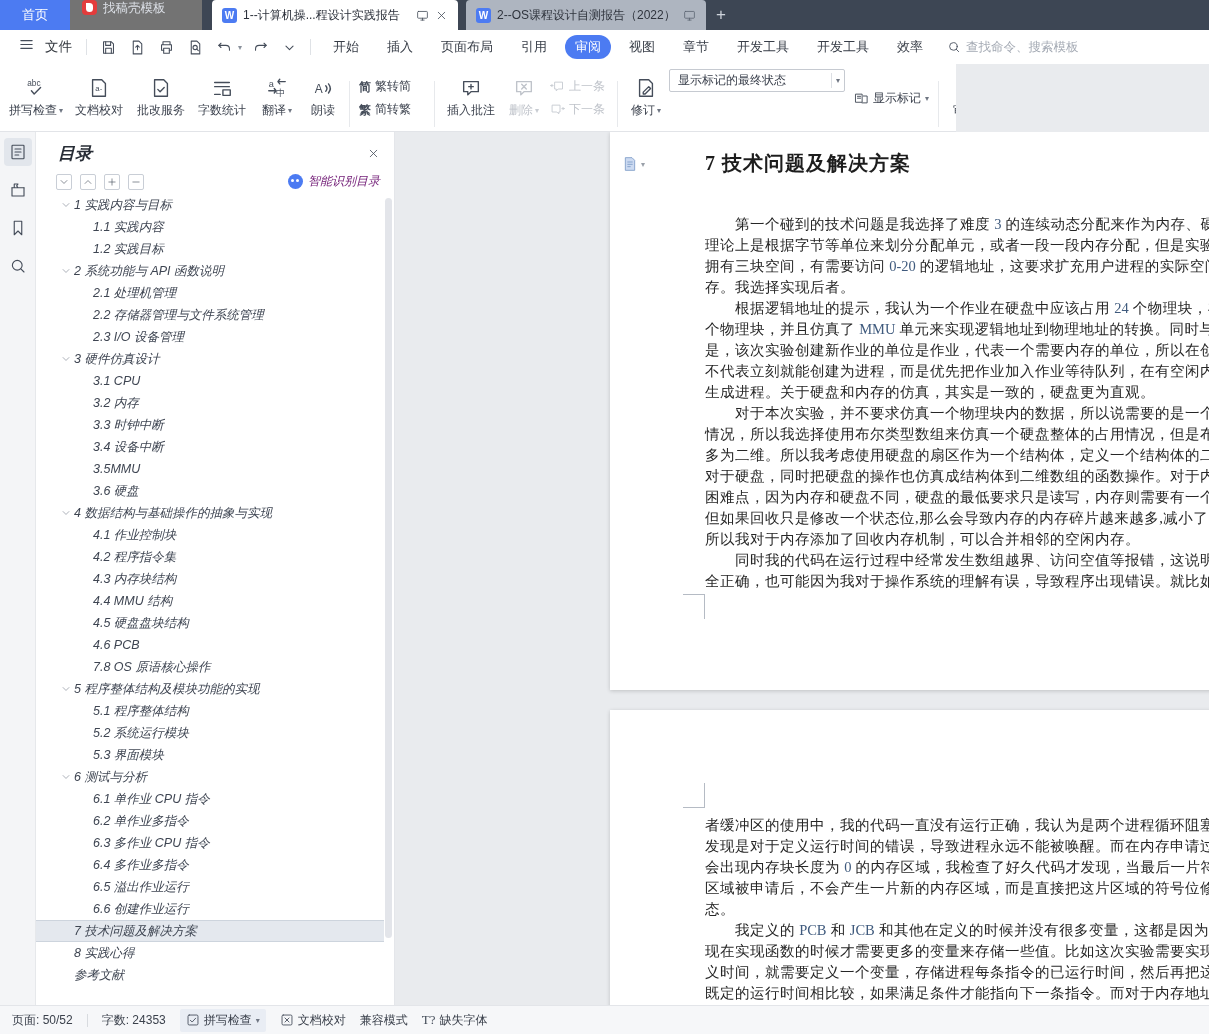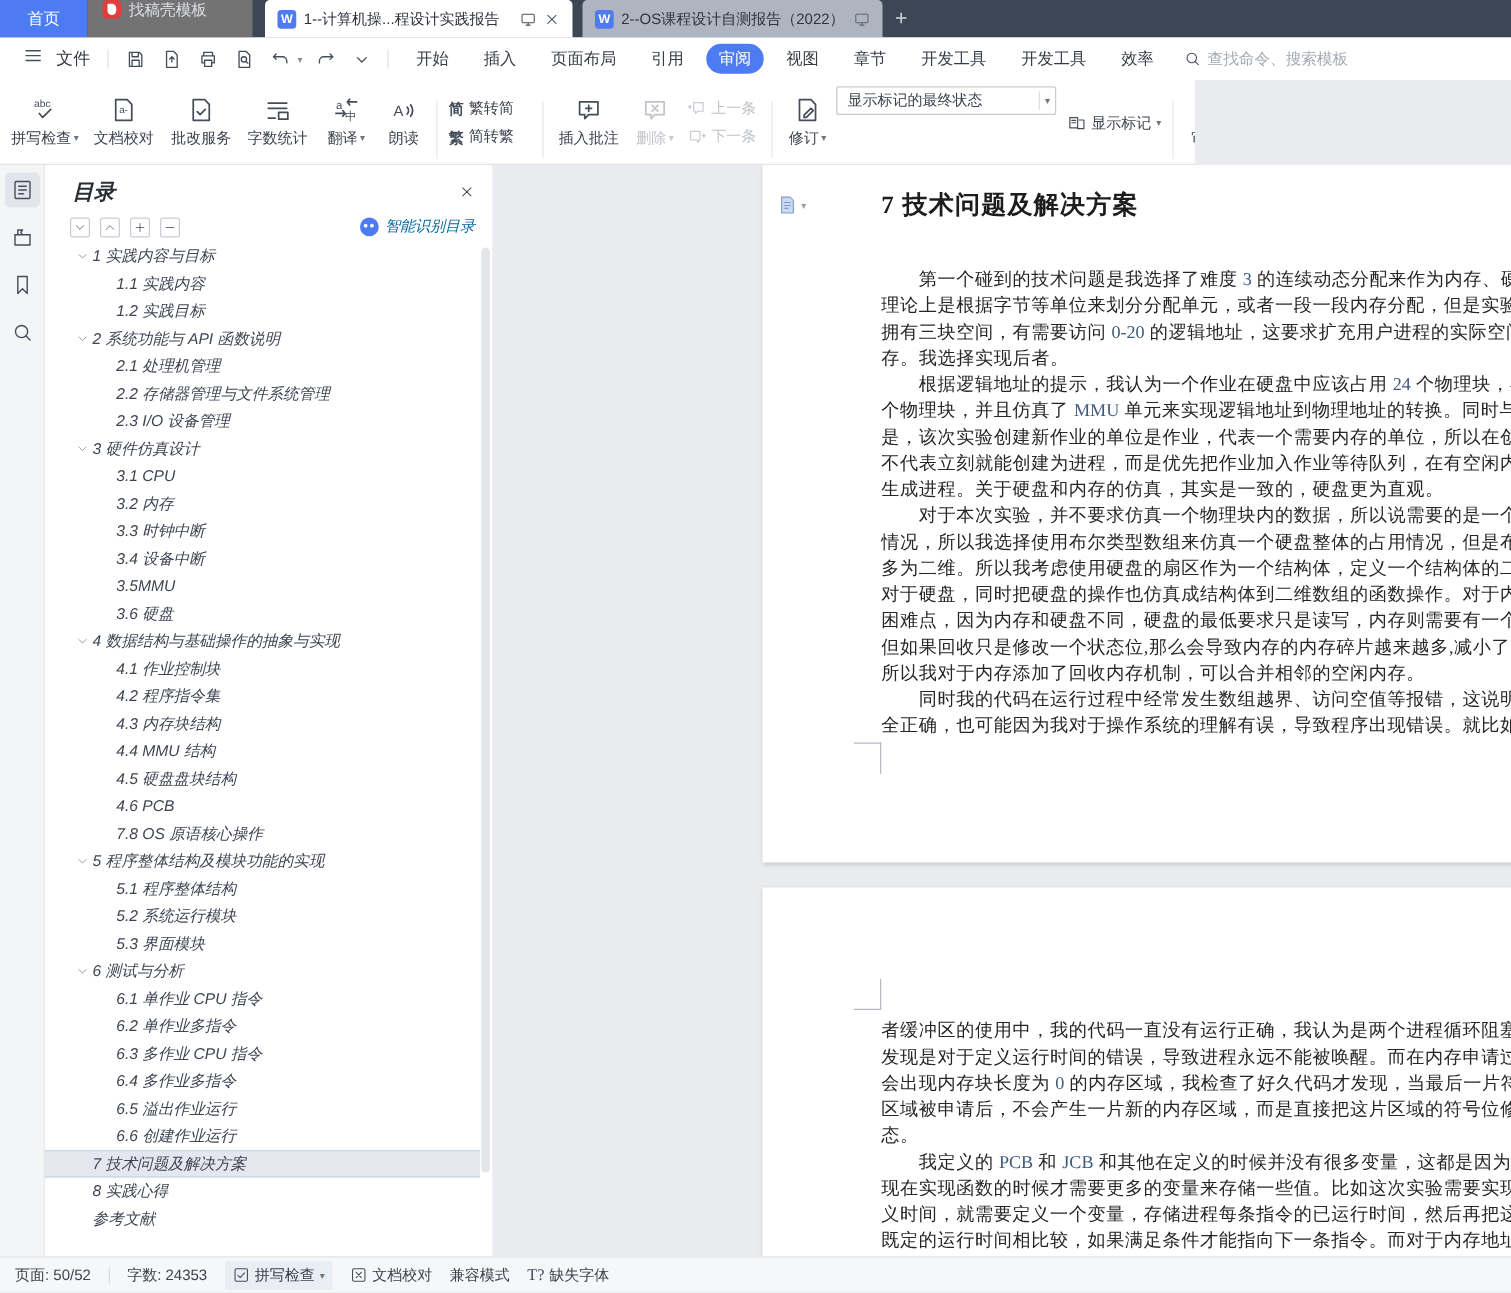--- a/index.html
+++ b/index.html
@@ -66,21 +66,21 @@
 
   
   .tocpanel { position:absolute; left:36px; top:132px; width:359px; height:873px; background:#fff; border-right:1px solid #e4e6ea;font-style:italic; }
   .toc-head { display:flex; align-items:center; padding:10px 14px 4px 22px; }
   .toc-title { font-size:17px; color:#272c35; font-weight:bold; flex:1; }
   .toc-close { color:#8a919c; cursor:pointer; }
   .toc-close svg { width:13px; height:13px; }
   .toc-tools { display:flex; align-items:center; padding:4px 14px 6px 20px; gap:8px; }
   .tt-btn { width:16px; height:16px; border:1px solid #c9ced6; border-radius:2px; display:flex; align-items:center; justify-content:center; color:#6a7280; cursor:pointer; background:#fff; }
   .tt-btn svg { width:10px; height:10px; }
-  .smart { margin-left:auto; display:flex; align-items:center; gap:5px; color:#0369a1; font-size:12px; cursor:pointer; }
+  .smart { margin-left:auto; display:flex; align-items:center; gap:5px; color:#701a75; font-size:12px; cursor:pointer; }
   .ai-badge { width:15px; height:15px; border-radius:50%; background:#4c7bf2; position:relative; }
   .ai-badge::before, .ai-badge::after { content:""; position:absolute; top:5px; width:3px; height:3px; border-radius:50%; background:#fff; }
   .ai-badge::before { left:3px; } .ai-badge::after { left:8px; }
   .toc-list { position:absolute; left:0; top:62px; right:10px; bottom:0; overflow:hidden; }
   .toc-item { height:22px; display:flex; align-items:center; font-size:12.5px; color:#3e4552; cursor:pointer; white-space:nowrap; }
   .toc-item .tchev { width:16px; display:flex; align-items:center; justify-content:center; color:#7a828e; flex:0 0 auto; }
   .toc-item .tchev svg { width:10px; height:10px; }
   .toc-item.lvl1 { padding-left:22px; }
   .toc-item.lvl2 { padding-left:57px; }
   .toc-item.selected { background:#e4e8ee; border-top:1px solid #cdd4dd; border-bottom:1px solid #cdd4dd; }

